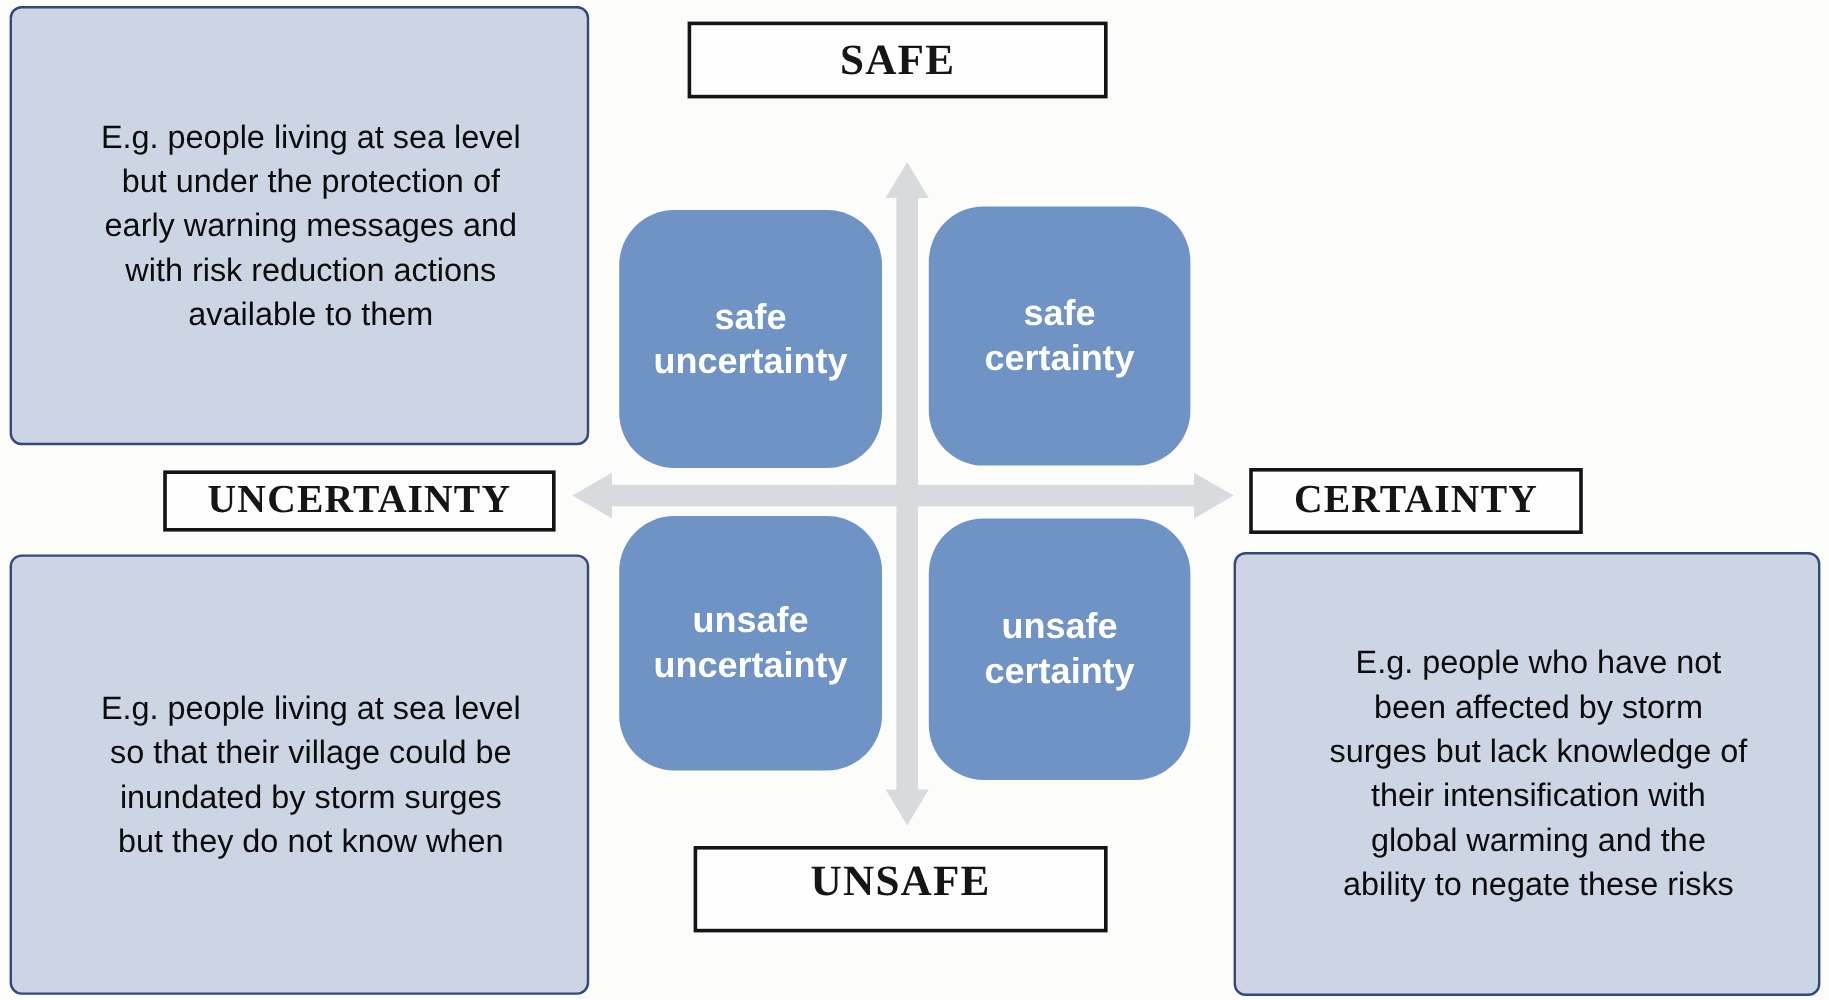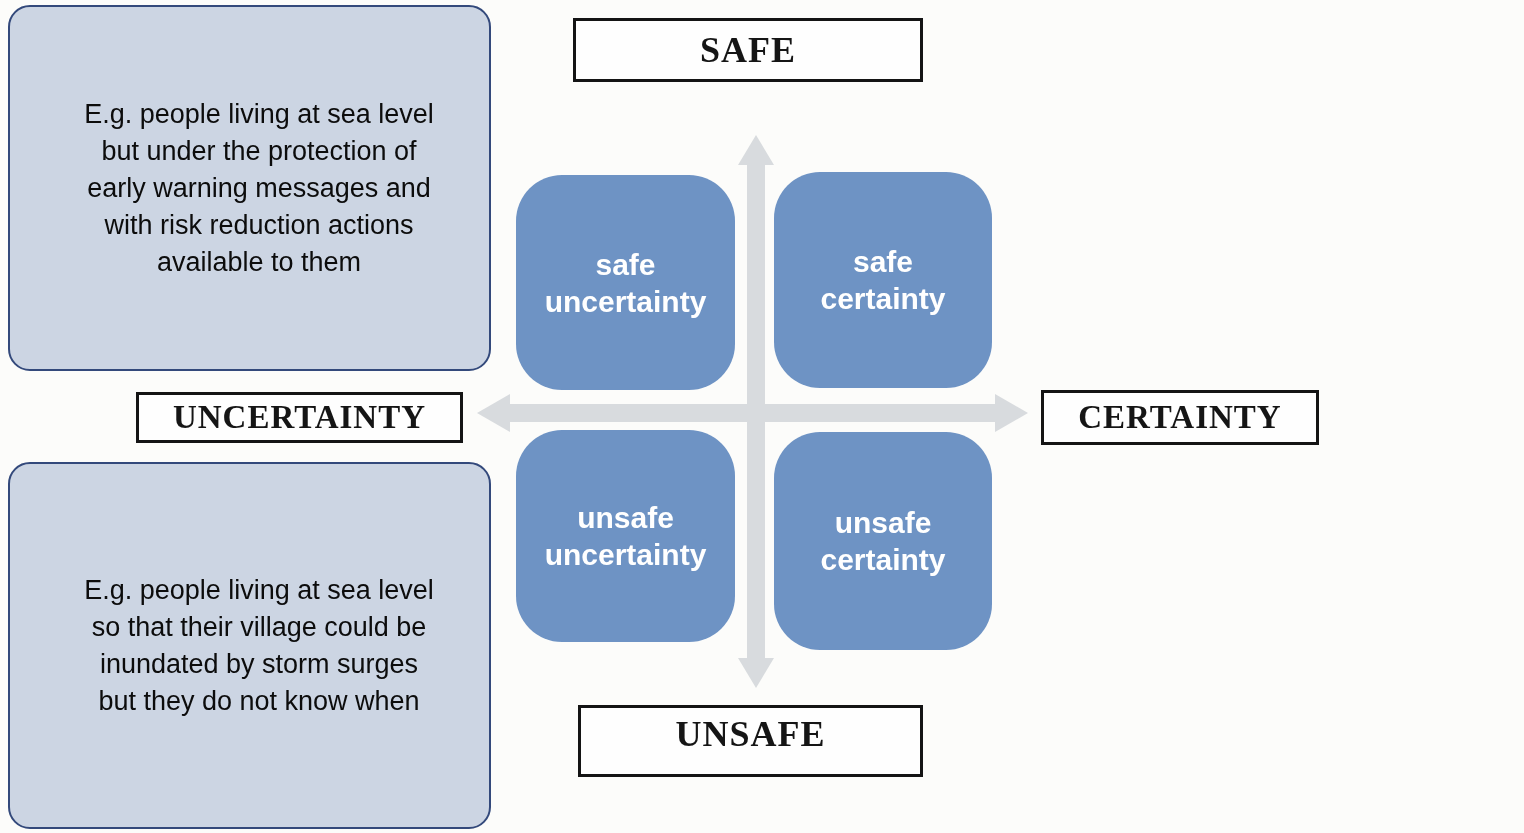--- a/index.html
+++ b/index.html
@@ -16,21 +16,21 @@
     width:1524px;height:833px;
     background:var(--canvas-bg);
     overflow:hidden;
     font-family:"Liberation Sans", sans-serif;
   }
   
   .example-box{
     position:absolute;
     background:var(--example-fill);
     border:2.5px solid var(--example-border);
-    border-radius:22px;
+    border-radius:10px;
     display:flex;align-items:center;justify-content:flex-start;
     box-sizing:border-box;
     padding-left:19px;
   }
   .example-text{
     white-space:pre-line;
     text-align:center;
     font-size:27px;
     line-height:37px;
     color:#0c0c0c;
@@ -105,20 +105,28 @@
   </div>
 
 
   <div class="example-box" style="left:8px;top:462px;width:483px;height:367px;">
     <div class="example-text">E.g. people living at sea level
 so that their village could be
 inundated by storm surges
 but they do not know when</div>
   </div>
 
+  <div class="example-box" style="left:1028px;top:460px;width:489px;height:370px;">
+    <div class="example-text">E.g. people who have not
+been affected by storm
+surges but lack knowledge of
+their intensification with
+global warming and the
+ability to negate these risks</div>
+  </div>
 
   <div class="arrow-shaft" style="left:747px;top:160px;width:18px;height:502px;"></div>
   <div class="arrow-shaft" style="left:505px;top:404px;width:495px;height:18px;"></div>
   <div class="arrow-head up" style="left:738px;top:135px;"></div>
   <div class="arrow-head down" style="left:738px;top:658px;"></div>
   <div class="arrow-head left" style="left:477px;top:394px;"></div>
   <div class="arrow-head right" style="left:995px;top:394px;"></div>
 
   <div class="quadrant-box" style="left:516px;top:175px;width:219px;height:215px;">
     <div class="quadrant-label">safe

